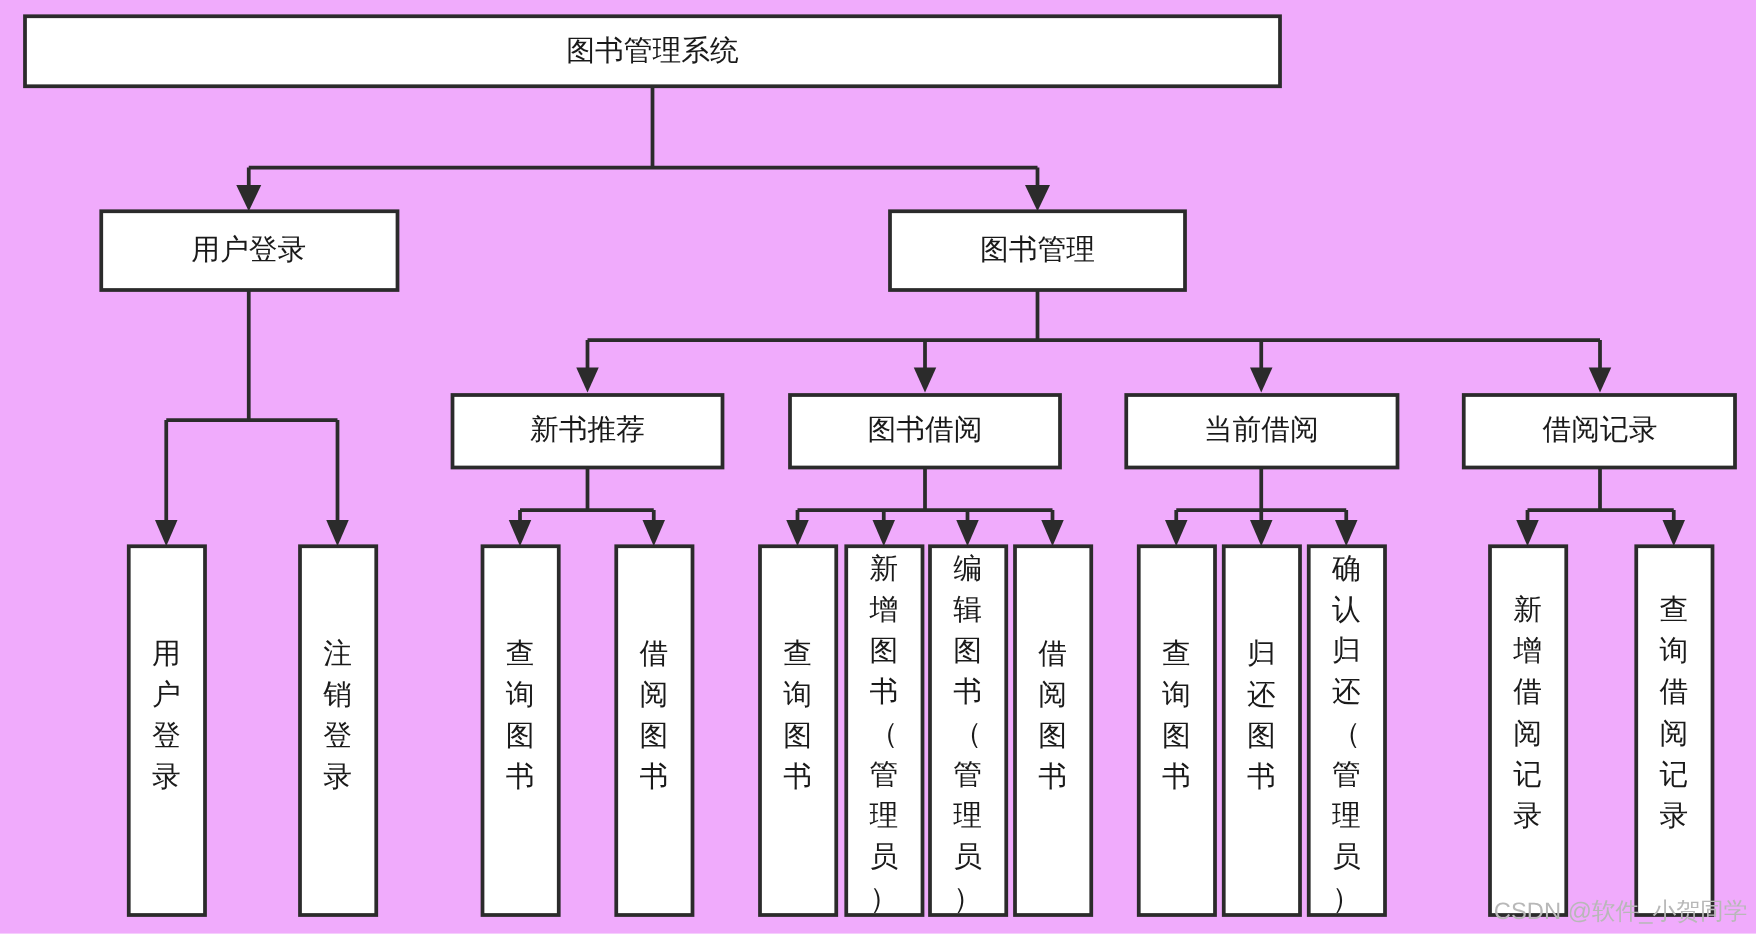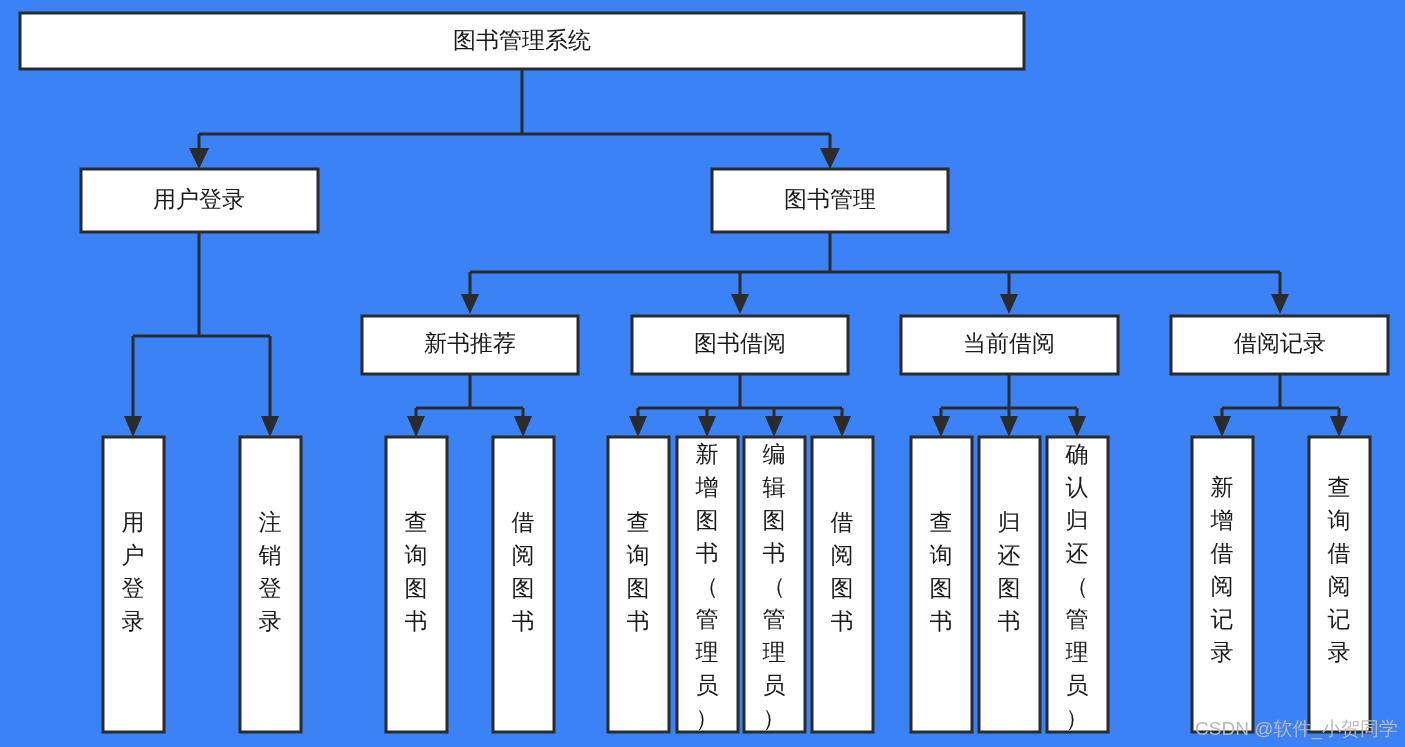--- a/index.html
+++ b/index.html
@@ -11,21 +11,21 @@
   body {
     font-family: "Liberation Sans", "DejaVu Sans", sans-serif;
     width: 1405px;
     height: 747px;
     overflow: hidden;
   }
   #diagram-root {
     position: relative;
     width: 1405px;
     height: 747px;
-    background: #3b82f6;
+    background: #f0abfc;
   }
   svg#tree-svg {
     position: absolute;
     top: 0;
     left: 0;
     width: 1405px;
     height: 747px;
     display: block;
   }
   .node-rect {

